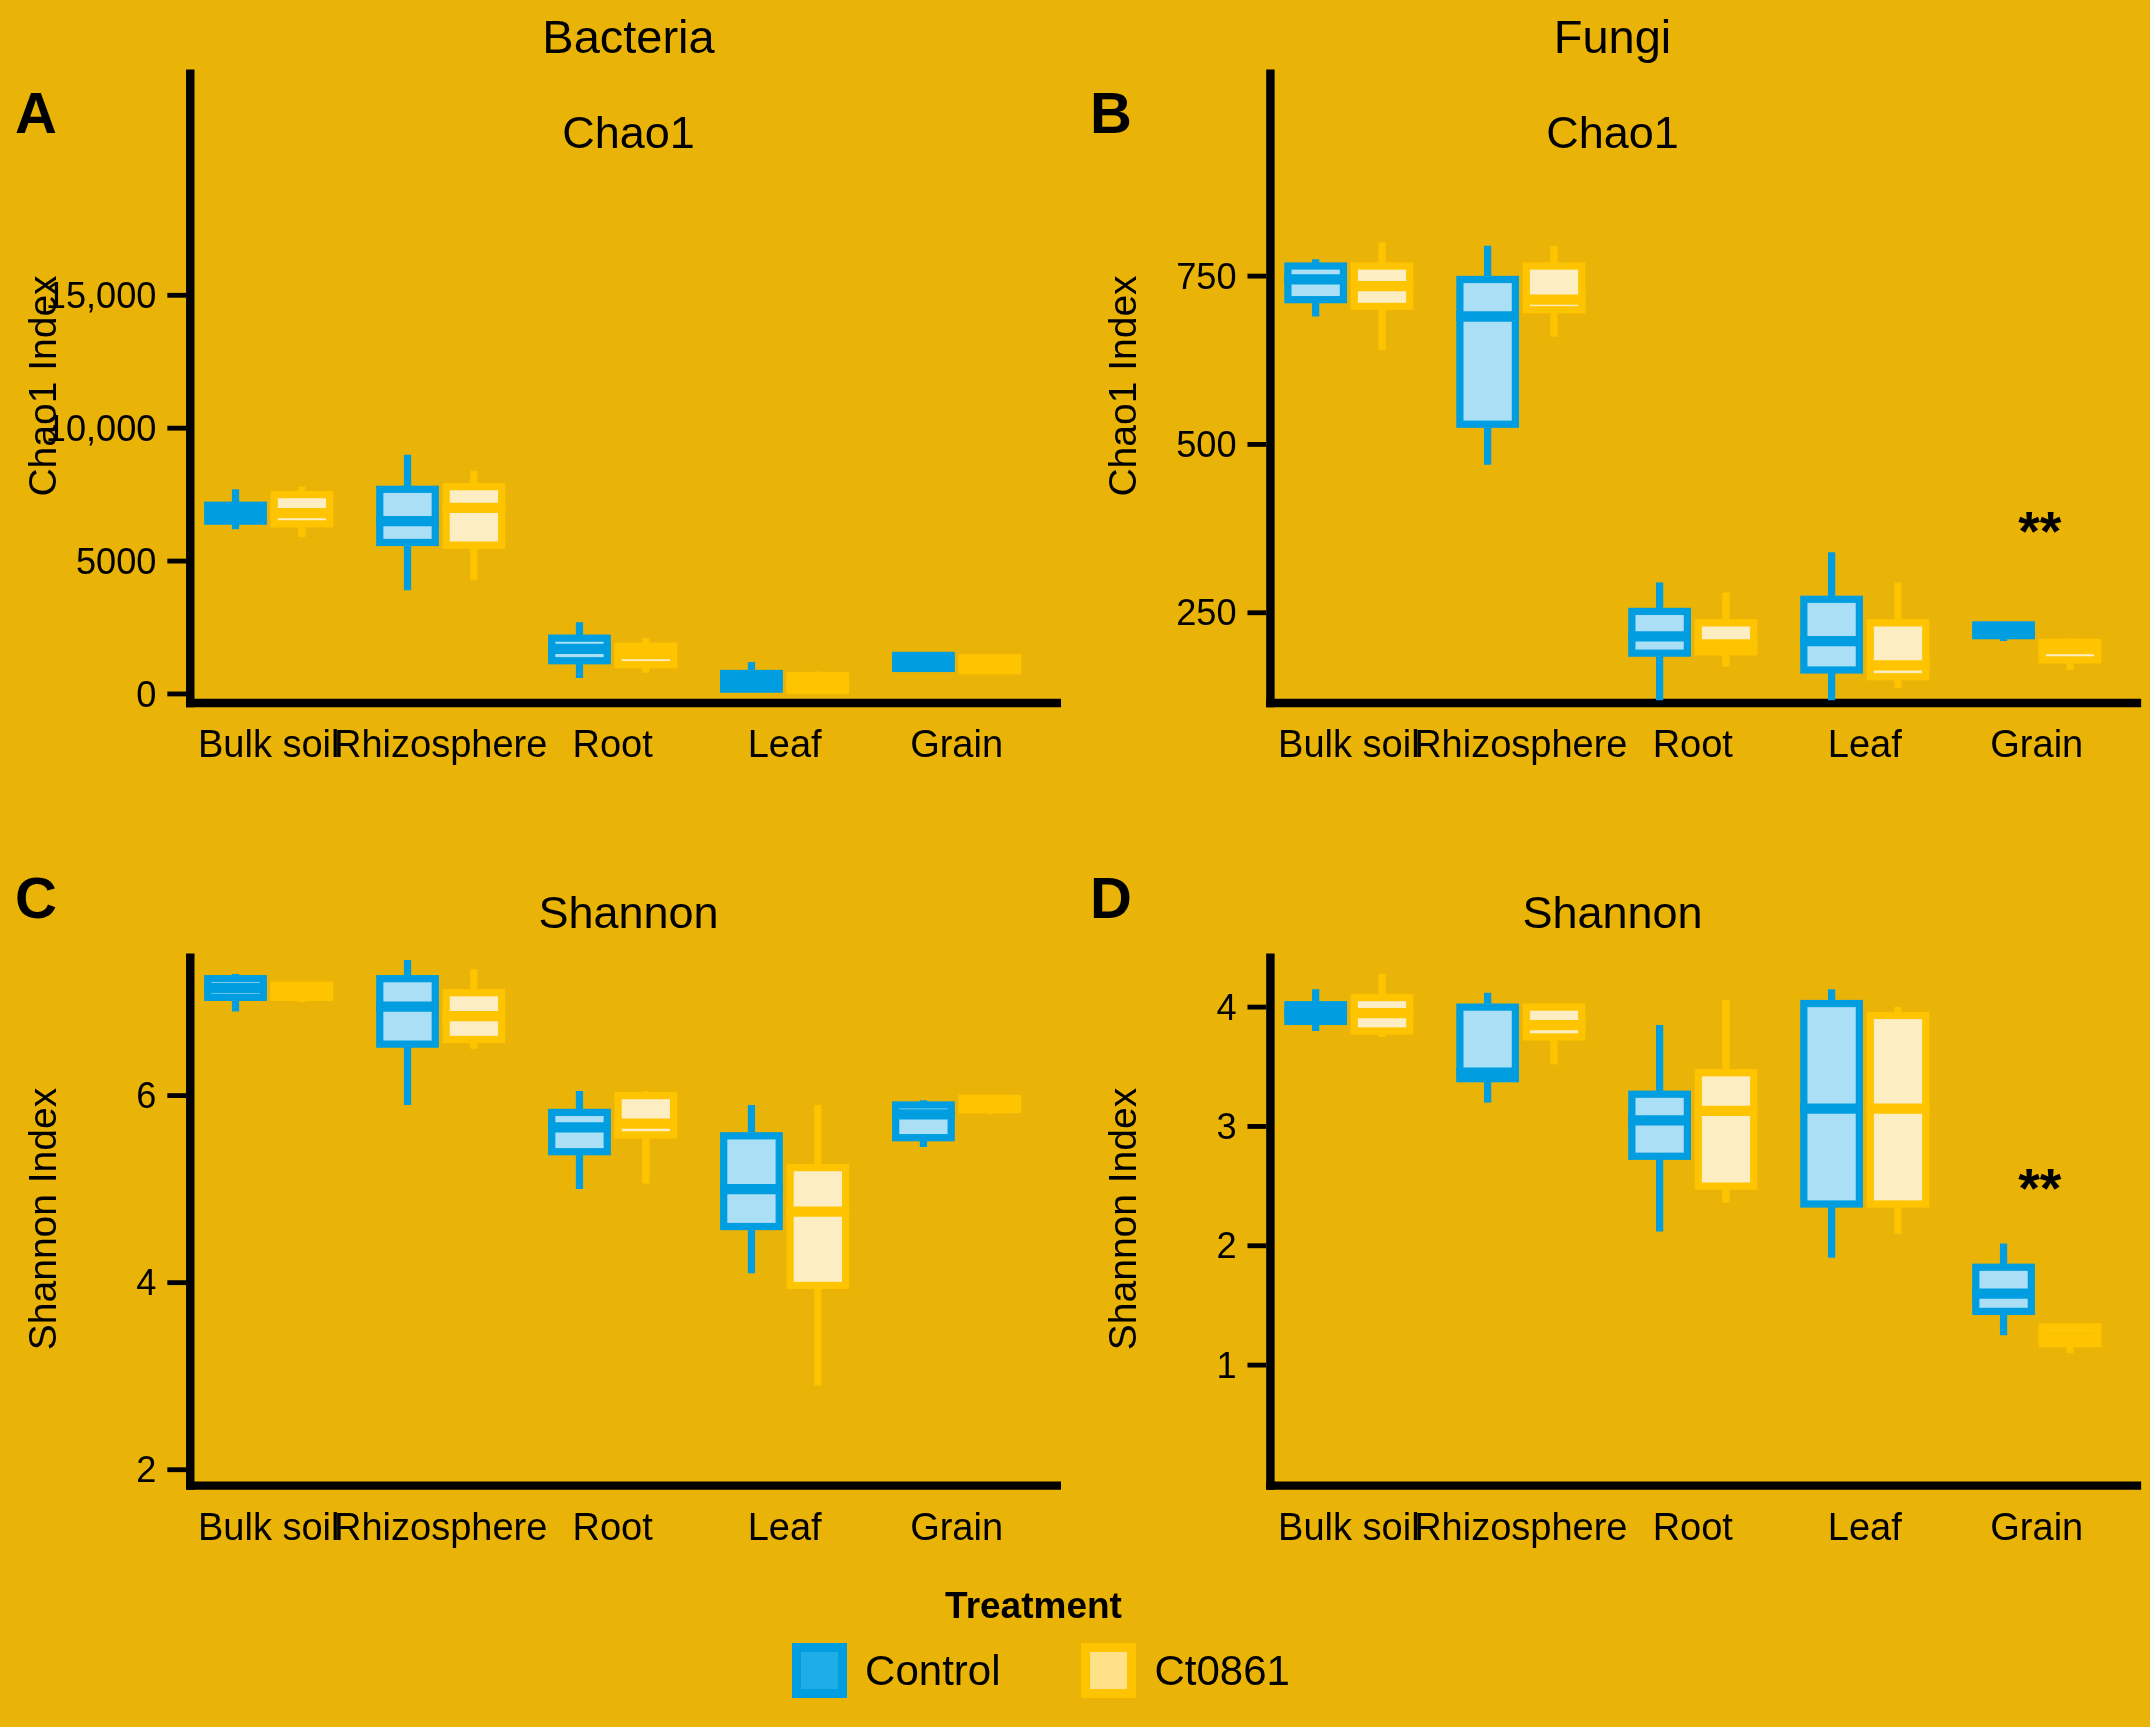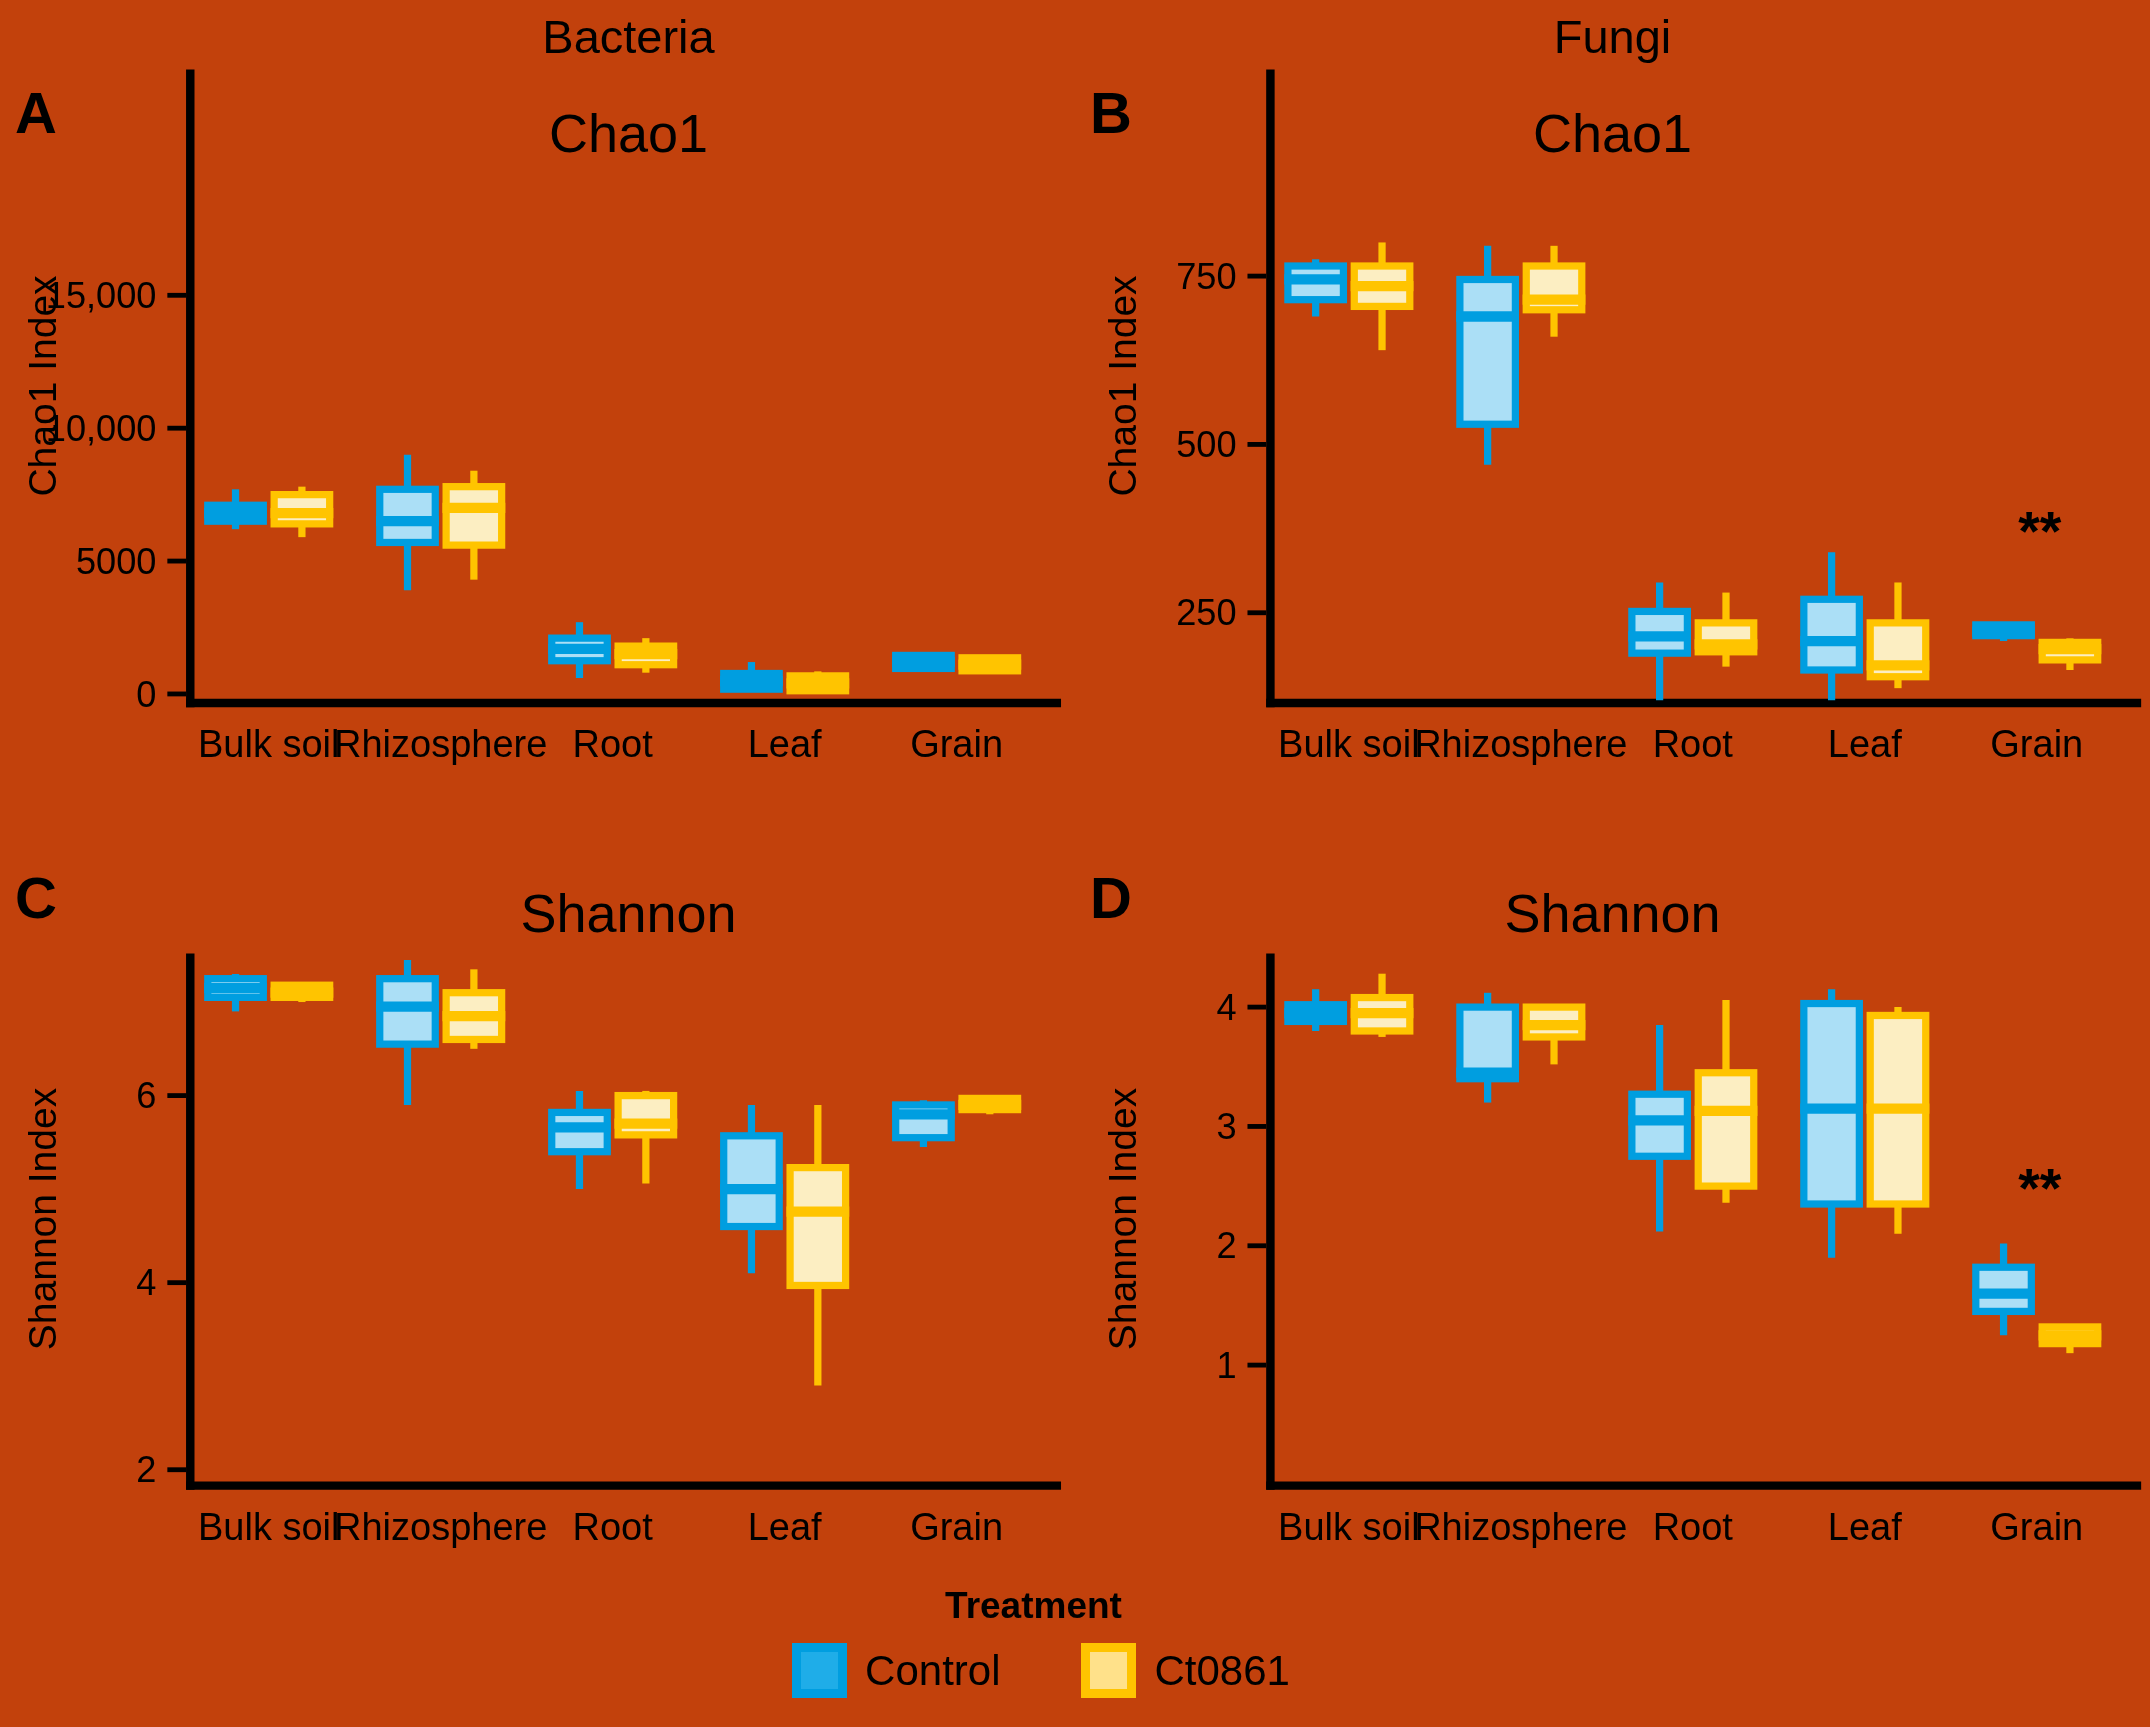--- a/index.html
+++ b/index.html
@@ -1,35 +1,35 @@
 <!DOCTYPE html>
 <html style="font-size:9.7px"><head>
 <meta charset="utf-8">
 <style>
   html,body{margin:0;padding:0;background:#ffffff;}
   #figure-root{
     position:relative;
     width:2151px;height:1727px;
-    background:#c2410c;
+    background:#eab308;
     font-family:"Liberation Sans", sans-serif;
     color:#000;
     overflow:hidden;
   }
   .abs{position:absolute;}
   .col-title{
     width:1075px;text-align:center;
     font-size:47px;line-height:49px;font-weight:500;
     white-space:nowrap;
   }
   .panel-letter{
     font-size:58px;line-height:58px;font-weight:700;
   }
   .panel-subtitle{
     width:1075px;text-align:center;
-    font-size:54px;line-height:42px;font-weight:400;
+    font-size:45px;line-height:42px;font-weight:400;
   }
   .y-axis-title{
     font-size:39px;line-height:39px;white-space:nowrap;
     transform:translate(-50%,-50%) rotate(-90deg);
   }
   #chart-svg{position:absolute;left:0;top:0;}
   .legend{
     left:0;top:1586px;width:2067px;
     display:flex;flex-direction:column;align-items:center;
   }

